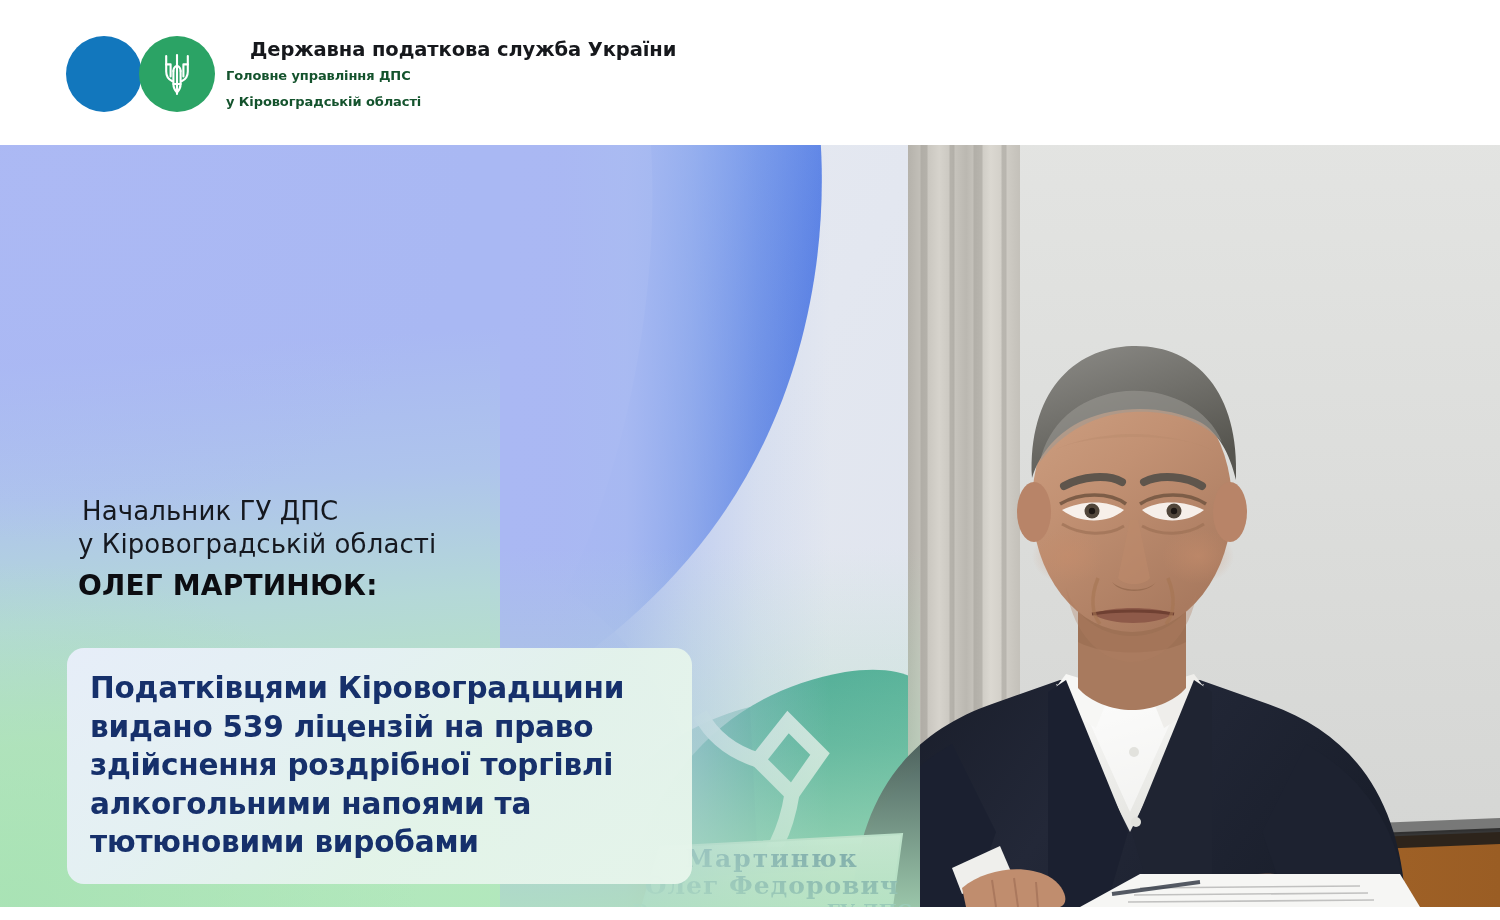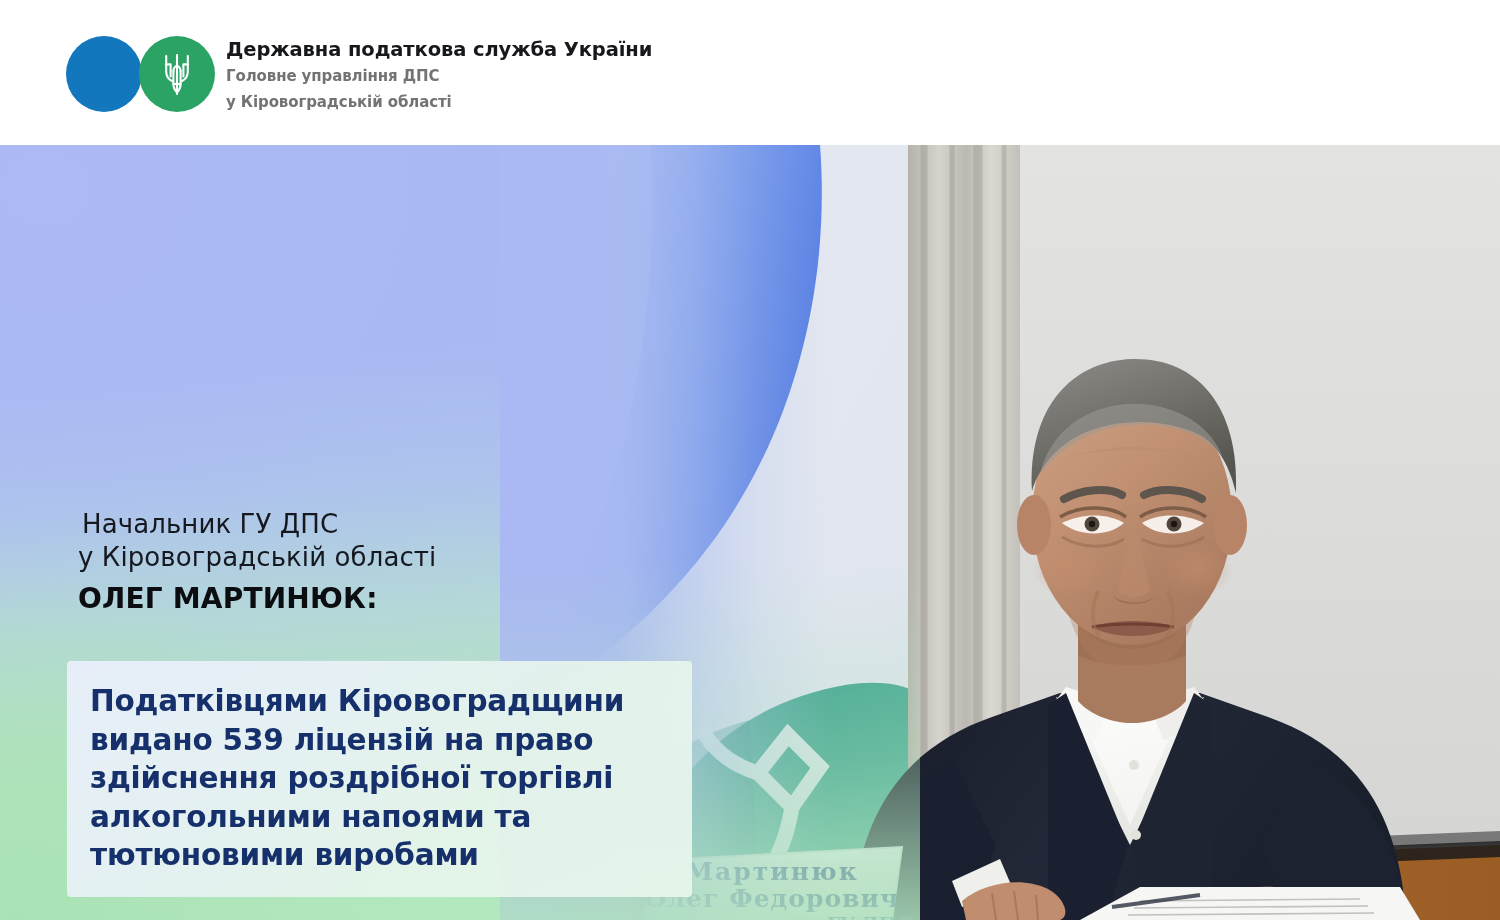--- a/index.html
+++ b/index.html
@@ -64,34 +64,35 @@
     margin-left: 16px;
     padding-top: 1px;
   }
   .org-line-1 {
     font-size: 19.5px;
     font-weight: bold;
     color: #16181c;
     letter-spacing: -0.1px;
     line-height: 26px;
     white-space: nowrap;
+    margin-left: 24px;
   }
   .org-line-2, .org-line-3 {
-    font-size: 15px;
+    font-size: 13px;
     font-weight: bold;
-    color: #737373;
+    color: #14532d;
     letter-spacing: -0.1px;
     line-height: 26px;
     white-space: nowrap;
   }
 
   
   .stage {
     position: absolute;
-    left: 0; top: 145px;
+    left: 0; top: 132px;
     width: 1500px; height: 775px;
     overflow: hidden;
     background: linear-gradient(176deg,
         #a9b8f3 0%,
         #a9b8f3 26%,
         #aec4ec 42%,
         #b4d8d8 56%,
         #b6e3c2 70%,
         #b3e8bd 86%,
         #b0e7bb 100%);
@@ -164,21 +165,21 @@
     letter-spacing: 0.2px;
     margin-top: 4px;
     white-space: nowrap;
   }
 
   .quote-card {
     position: absolute;
     left: 67px; top: 516px;
     width: 625px;
     min-height: 232px;
-    border-radius: 4px;
+    border-radius: 17px;
     background: linear-gradient(140deg,
         rgba(232,238,250,0.97) 0%,
         rgba(230,241,244,0.96) 35%,
         rgba(229,244,235,0.95) 62%,
         rgba(232,246,236,0.94) 100%);
     box-sizing: border-box;
     padding: 21px 24px 22px 23px;
     z-index: 30;
   }
   .quote-text {

